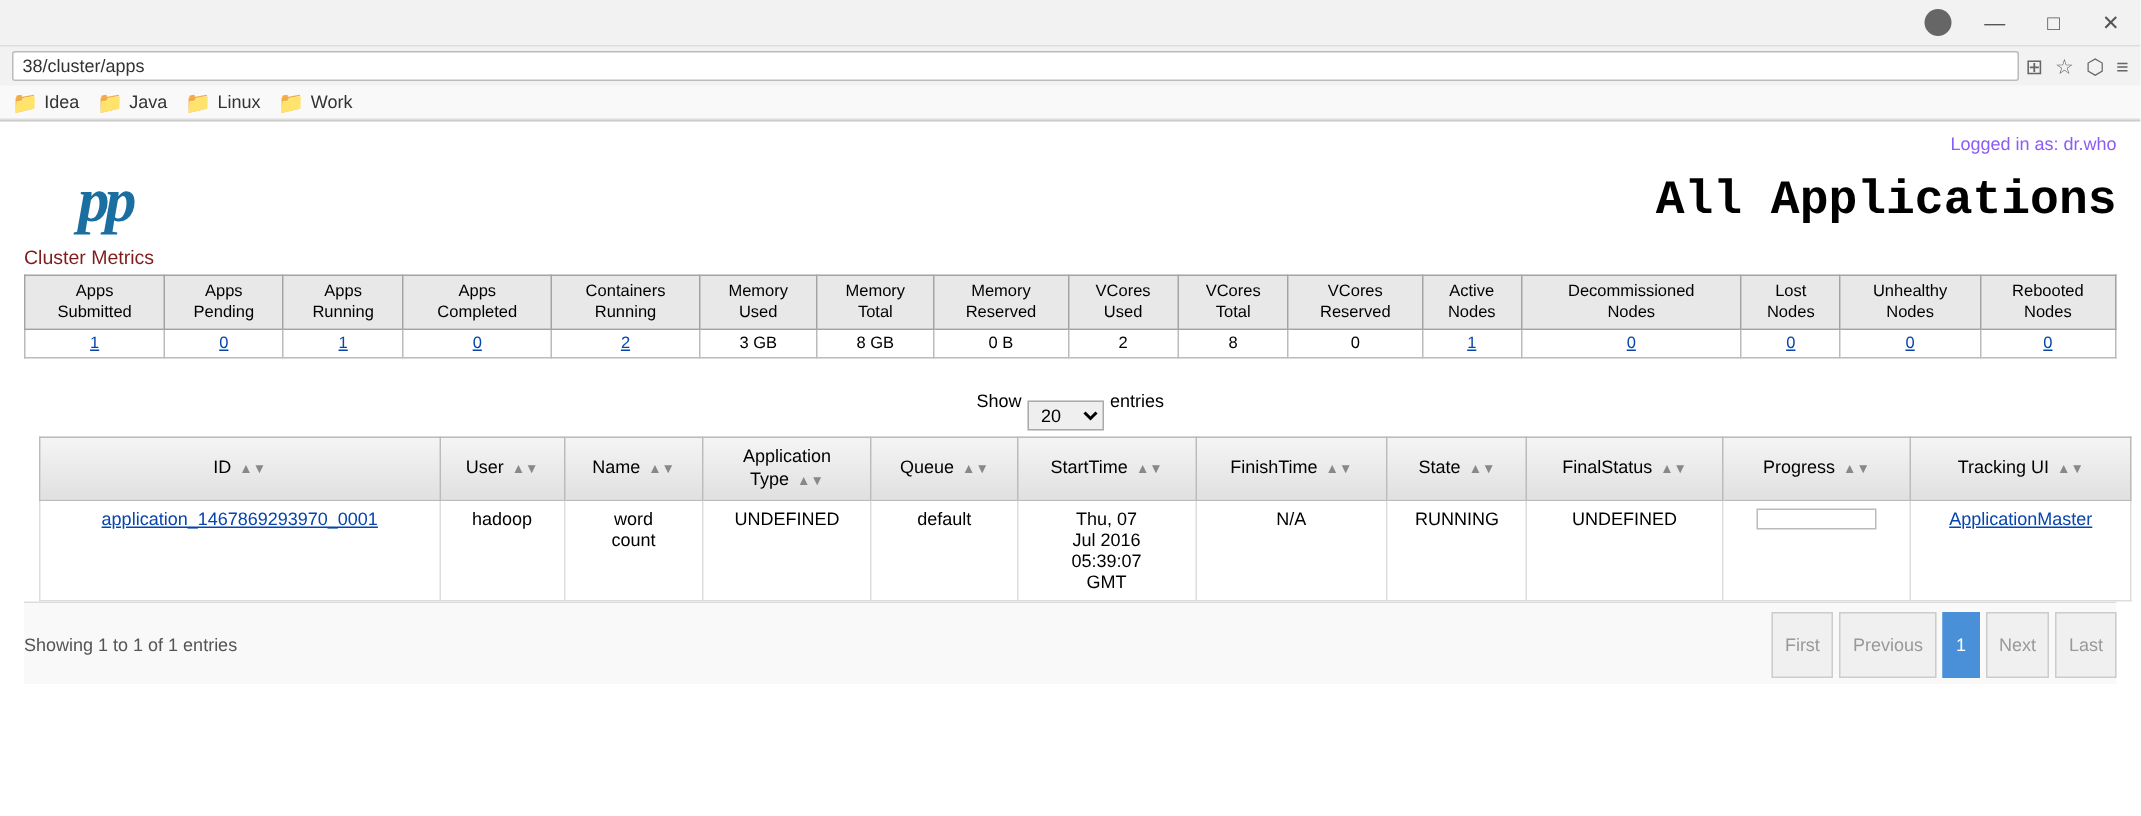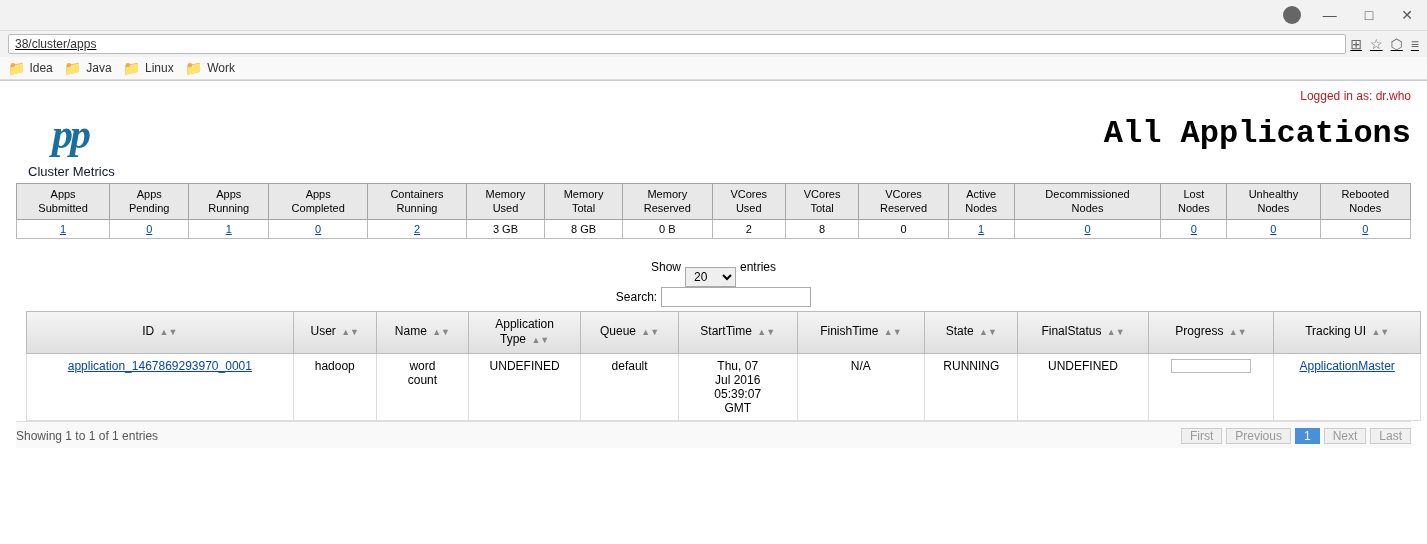--- a/index.html
+++ b/index.html
@@ -34,21 +34,20 @@
       border-radius: 50%;
       display: inline-block;
     }
     .browser-addressbar {
       display: flex;
       align-items: center;
       padding: 3px 8px;
       gap: 4px;
       background: #f2f2f2;
       border-top: 1px solid #ddd;
-      text-decoration: underline;
     }
     .addressbar-url {
       flex: 1;
       background: #fff;
       border: 1px solid #bbb;
       padding: 2px 6px;
       font-size: 12px;
       color: #333;
       border-radius: 2px;
     }
@@ -89,41 +88,41 @@
 
     
     .page-header-row {
       display: flex;
       justify-content: space-between;
       align-items: center;
       padding: 8px 0 4px 0;
     }
     .user-info {
       font-size: 12px;
-      color: #b91c1c;
+      color: #8b5cf6;
       text-align: right;
     }
 
     
     .page-title-container {
       text-align: right;
       flex: 1;
       font-family: Liberation Mono, monospace;
     }
     .page-title {
       font-size: 32px;
       font-weight: bold;
       color: #000;
     }
 
     
     .cluster-metrics-label {
       font-size: 13px;
-      color: #0f172a;
-      margin: 8px 0 4px 12px;
+      color: #7f1d1d;
+      margin: 8px 0 4px 0;
     }
 
     
     .metrics-table {
       width: 100%;
       border-collapse: collapse;
       font-size: 11px;
       border: 1px solid #bbb;
     }
     .metrics-table th {
@@ -244,21 +243,21 @@
       color: #555;
       background: #f9f9f9;
       border-top: 1px solid #ddd;
       margin-top: 0;
     }
     .pagination-btns {
       display: flex;
       gap: 4px;
     }
     .page-btn {
-      padding: 0 8px;
+      padding: 14px 8px;
       border: 1px solid #ccc;
       background: #f0f0f0;
       color: #999;
       cursor: default;
       font-size: 12px;
     }
     .page-btn.active {
       background: #4a90d9;
       color: #fff;
       border-color: #4a90d9;
@@ -381,24 +380,20 @@
     <div class="show-entries">
       <span>Show</span>
       <select>
         <option>20</option>
         <option>10</option>
         <option>25</option>
         <option>50</option>
         <option>100</option>
       </select>
       <span>entries</span>
-    </div>
-    <div class="search-area">
-      <span>Search:</span>
-      <input type="text" value="" style="">
     </div>
   </div>
 
   <table class="data-table">
     <thead>
       <tr>
         <th>
           ID <span class="sort-arrow">▲▼</span>
         </th>
         <th>

